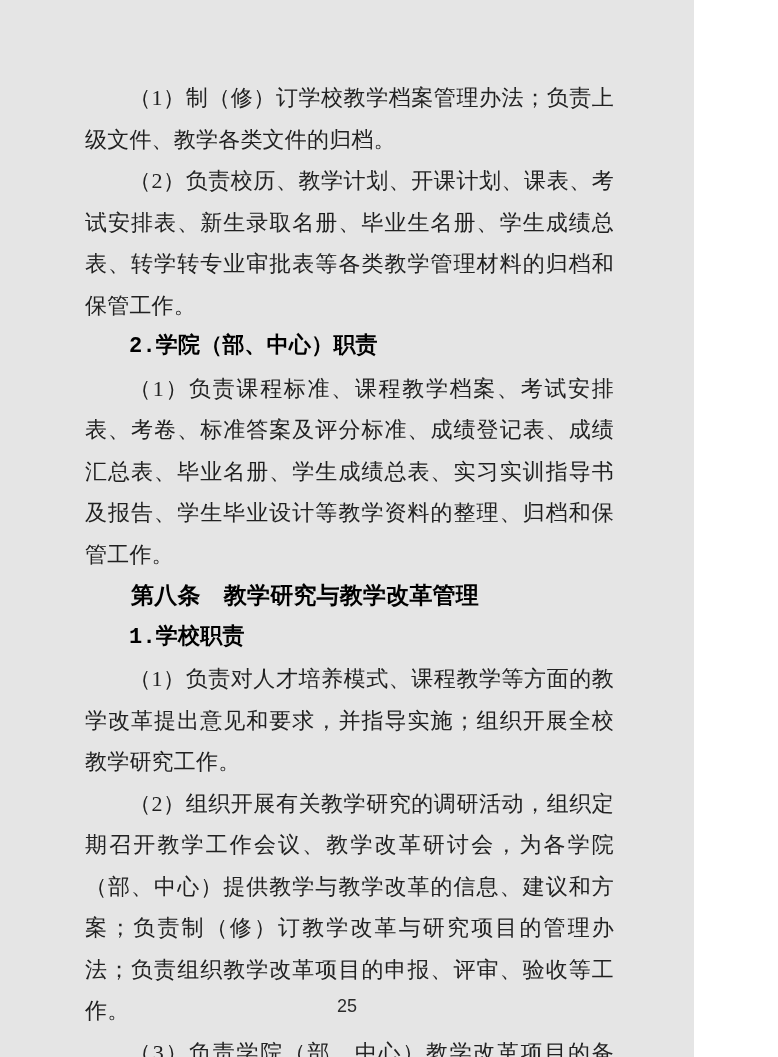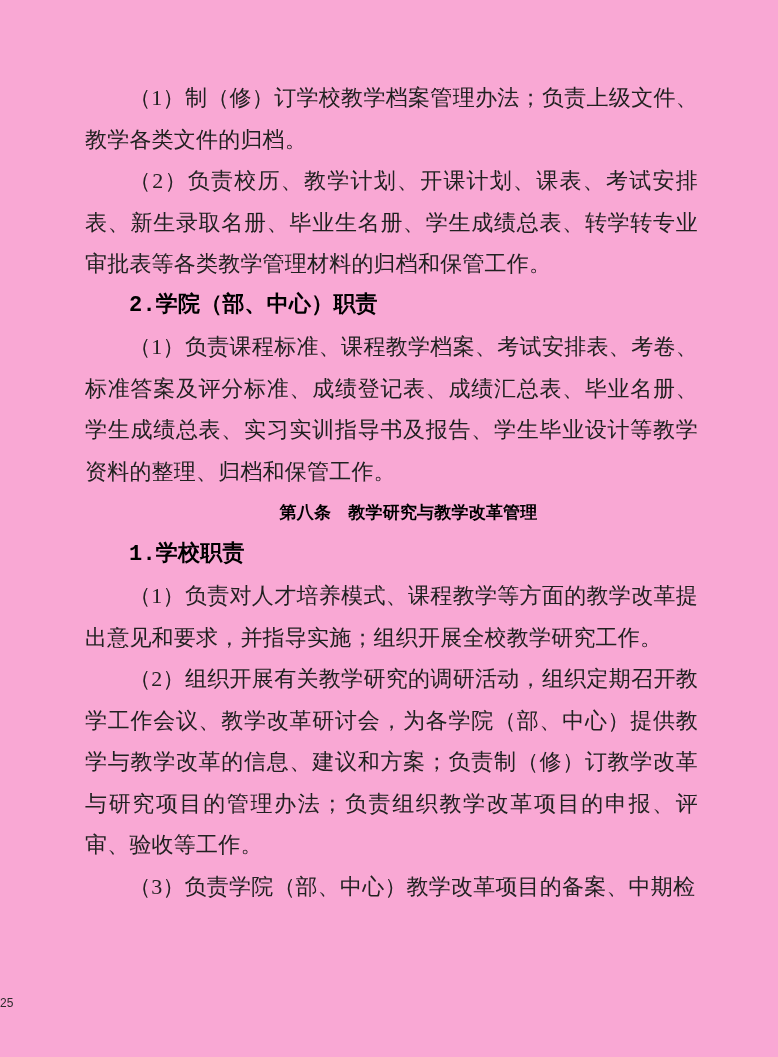--- a/index.html
+++ b/index.html
@@ -2,23 +2,23 @@
 <html><head>
 <meta charset="utf-8">
 <style>
   html, body {
     margin: 0;
     padding: 0;
     background: #ffffff;
   }
   .page {
     position: relative;
-    width: 778px;
+    width: 694px;
     height: 1057px;
-    background: #f9a8d4;
+    background: #e5e5e5;
     overflow: hidden;
     font-family: "Liberation Serif", "DejaVu Serif", serif;
     color: #212121;
   }
   .content {
     padding: 77px 80px 0 85px;
   }
   .content p {
     margin: 0;
     font-size: 22px;
@@ -30,31 +30,32 @@
   }
   .content p.heading-kai {
     font-weight: bold;
     color: #000000;
     text-align: left;
     font-family: Liberation Mono, monospace;
   }
   .content p.heading-hei {
     font-family: "Liberation Sans", "DejaVu Sans", sans-serif;
     font-weight: bold;
-    font-size: 17px;
+    font-size: 23px;
     color: #000000;
-    text-align: center;
+    text-align: left;
   }
   .page-number {
     position: absolute;
     left: 0;
     right: 0;
     top: 996px;
+    text-align: center;
     font-family: "Liberation Sans", "DejaVu Sans", sans-serif;
-    font-size: 12px;
+    font-size: 18px;
     color: #2b2b2b;
   }
 </style>
 </head>
 <body>
 
 <div class="page">
   <div class="content">
     <p class="body">（1）制（修）订学校教学档案管理办法；负责上级文件、教学各类文件的归档。</p>
     <p class="body">（2）负责校历、教学计划、开课计划、课表、考试安排表、新生录取名册、毕业生名册、学生成绩总表、转学转专业审批表等各类教学管理材料的归档和保管工作。</p>

